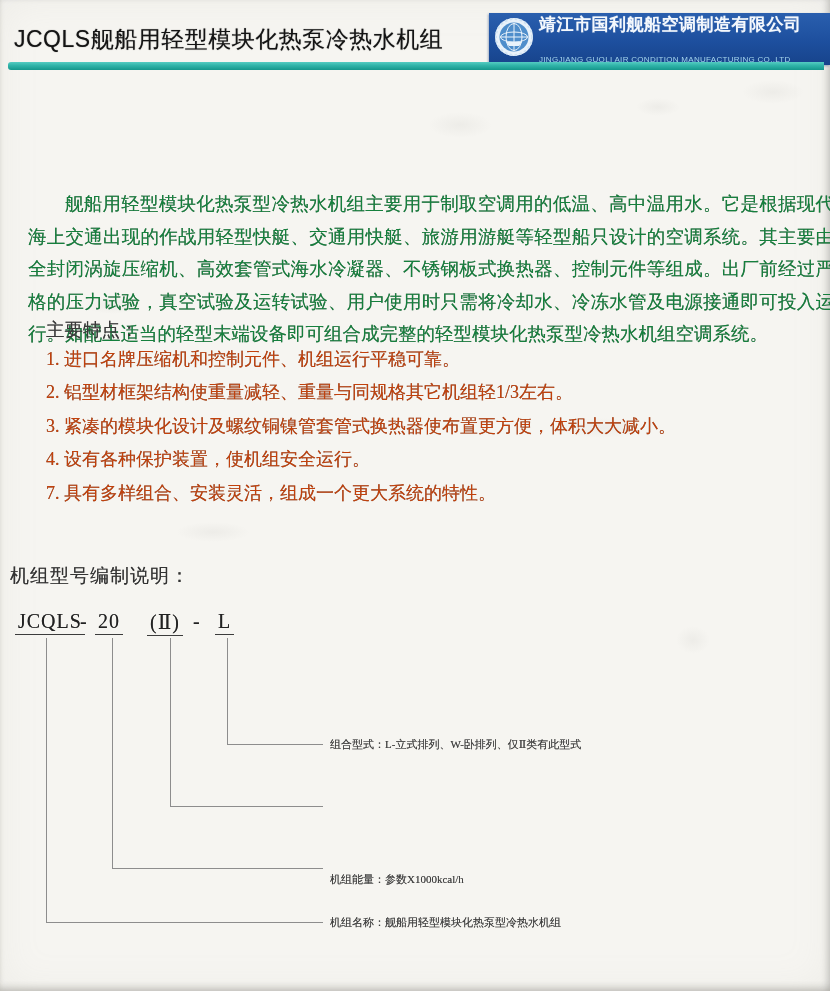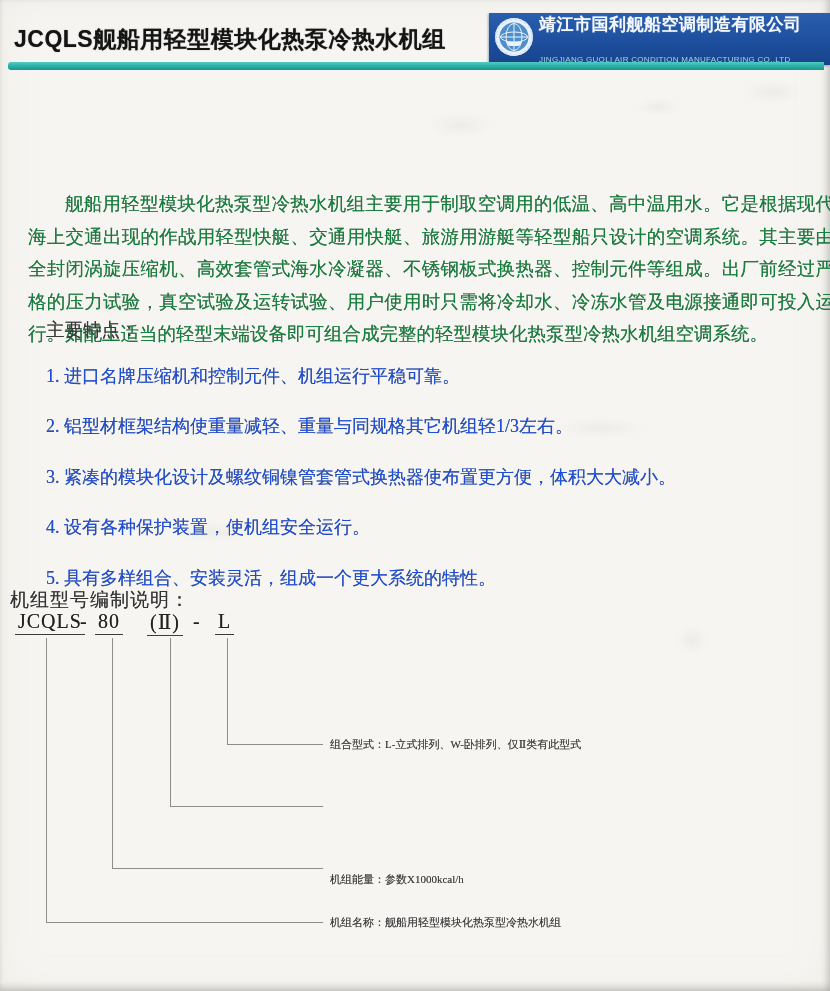--- a/index.html
+++ b/index.html
@@ -13,21 +13,21 @@
     color:var(--text,#333);
     box-shadow:inset -6px 0 6px -3px rgba(130,128,122,.35),
                inset 0 -8px 6px -4px rgba(150,148,140,.40),
                inset 3px 0 4px -2px rgba(160,158,150,.18),
                inset 0 0 40px rgba(185,182,172,.12);
   }
   
   .page-title{
     position:absolute;left:14px;top:24px;width:470px;
     font-family:"Liberation Sans","DejaVu Sans",sans-serif;
-    font-weight:bold;font-size:23px;letter-spacing:.5px;
+    font-weight:normal;font-size:23px;letter-spacing:.5px;
     color:#141414;margin:0;
     text-shadow:0 0 1px rgba(20,20,20,.55);
   }
   .accent-bar{
     position:absolute;left:8px;top:62px;width:816px;height:8px;
     background:linear-gradient(180deg,#55ccc2 0%,var(--accent,#2fb3a8) 45%,#15978c 100%);
     border-radius:3px 0 0 3px;
     z-index:3;
   }
   .banner{
@@ -57,31 +57,29 @@
     text-indent:2em;text-align:justify;
     color:#15803d;text-shadow:0 0 .6px rgba(70,70,70,.7);
   }
   
   .features{position:absolute;left:46px;top:317px;width:772px;}
   .features-heading{
     font-size:18.5px;line-height:26px;color:#3a3a3a;
     text-shadow:0 0 .6px rgba(70,70,70,.7);
   }
   .feature-item{
-    font-size:18px;line-height:33.4px;color:#1d4ed8;white-space:nowrap;
+    font-size:18px;line-height:33.4px;color:#c2410c;white-space:nowrap;
     text-shadow:0 0 .6px rgba(70,70,70,.7);
-    margin-top:17px;
   }
   .feature-item:first-of-type{margin-top:7px;}
   
   .model-heading{
     position:absolute;left:10px;top:563px;
     font-size:19px;color:#333;letter-spacing:1px;
     text-shadow:0 0 .6px rgba(70,70,70,.7);
-    margin-top:24px;
   }
   .diagram{position:absolute;left:0;top:600px;width:742px;height:360px;}
   .code-part{
     position:absolute;top:10px;
     font-size:20px;color:#222;letter-spacing:1px;
     text-shadow:0 0 .6px rgba(70,70,70,.7);
   }
   .code-part.u{border-bottom:1.5px solid #3c3c3c;padding:0 3px 1px 3px;}
   .vline{position:absolute;width:0;border-left:1px solid #8d8d8d;}
   .hline{position:absolute;height:0;border-top:1px solid #8d8d8d;}
@@ -140,30 +138,30 @@
   </div>
 
   <p class="intro">舰船用轻型模块化热泵型冷热水机组主要用于制取空调用的低温、高中温用水。它是根据现代海上交通出现的作战用轻型快艇、交通用快艇、旅游用游艇等轻型船只设计的空调系统。其主要由全封闭涡旋压缩机、高效套管式海水冷凝器、不锈钢板式换热器、控制元件等组成。出厂前经过严格的压力试验，真空试验及运转试验、用户使用时只需将冷却水、冷冻水管及电源接通即可投入运行。如配上适当的轻型末端设备即可组合成完整的轻型模块化热泵型冷热水机组空调系统。</p>
 
   <div class="features">
     <div class="features-heading">主要特点：</div>
     <div class="feature-item">1. 进口名牌压缩机和控制元件、机组运行平稳可靠。</div>
     <div class="feature-item">2. 铝型材框架结构使重量减轻、重量与同规格其它机组轻1/3左右。</div>
     <div class="feature-item">3. 紧凑的模块化设计及螺纹铜镍管套管式换热器使布置更方便，体积大大减小。</div>
     <div class="feature-item">4. 设有各种保护装置，使机组安全运行。</div>
-    <div class="feature-item">5. 具有多样组合、安装灵活，组成一个更大系统的特性。</div>
+    <div class="feature-item">7. 具有多样组合、安装灵活，组成一个更大系统的特性。</div>
   </div>
 
   <div class="model-heading">机组型号编制说明：</div>
 
   <div class="diagram">
 
     <span class="code-part u" style="left:15px">JCQLS</span>
     <span class="code-part" style="left:80px">-</span>
-    <span class="code-part u" style="left:95px">80</span>
+    <span class="code-part u" style="left:95px">20</span>
     <span class="code-part u" style="left:147px">(Ⅱ)</span>
     <span class="code-part" style="left:193px">-</span>
     <span class="code-part u" style="left:215px">L</span>
 
     <div class="vline" style="left:46px;top:38px;height:284px"></div>
     <div class="vline" style="left:112px;top:38px;height:230px"></div>
     <div class="vline" style="left:170px;top:38px;height:168px"></div>
     <div class="vline" style="left:227px;top:38px;height:106px"></div>
 
     <div class="hline" style="left:227px;top:144px;width:96px"></div>

